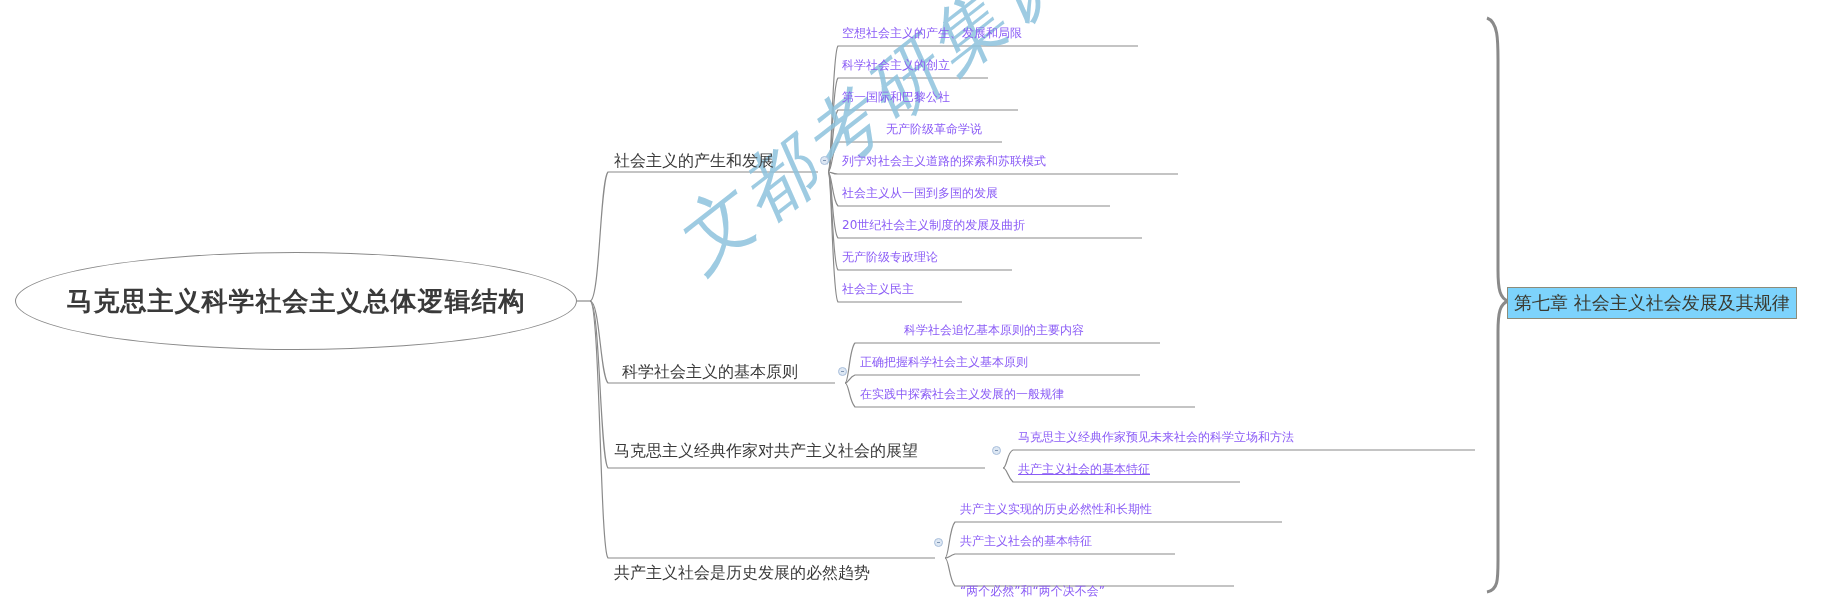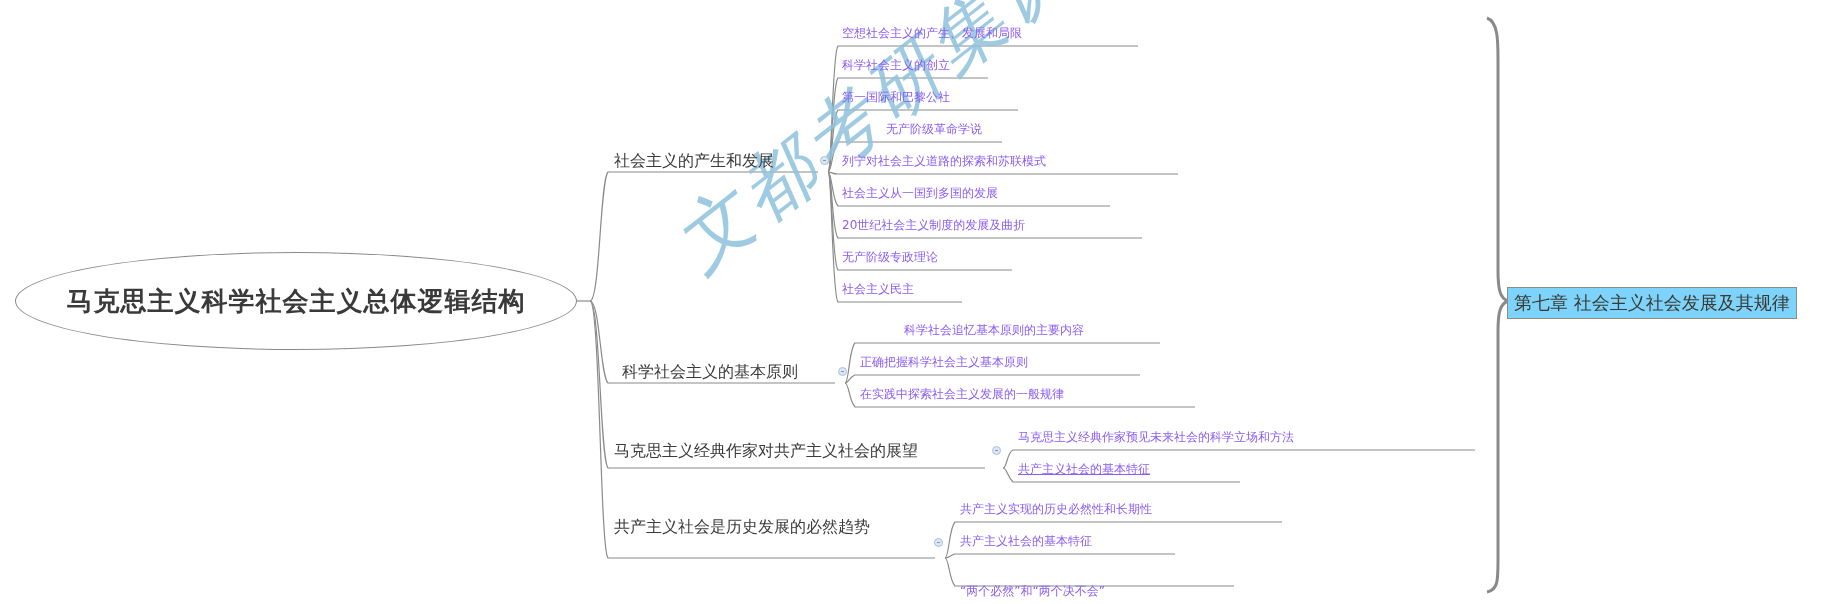--- a/index.html
+++ b/index.html
@@ -80,19 +80,19 @@
 <div class="toggle" style="left:838px;top:367px;"></div>
 <div class="node" style="left:860px;top:319px;margin-left:44px;">科学社会追忆基本原则的主要内容</div>
 <div class="node" style="left:860px;top:351px;">正确把握科学社会主义基本原则</div>
 <div class="node" style="left:860px;top:383px;">在实践中探索社会主义发展的一般规律</div>
 
 <div class="branch" style="left:614px;top:440px;">马克思主义经典作家对共产主义社会的展望</div>
 <div class="toggle" style="left:992px;top:446px;"></div>
 <div class="node" style="left:1018px;top:426px;">马克思主义经典作家预见未来社会的科学立场和方法</div>
 <div class="node" style="left:1018px;top:458px;text-decoration:underline;">共产主义社会的基本特征</div>
 
-<div class="branch" style="left:614px;top:516px;">共产主义社会是历史发展的必然趋势</div>
+<div class="branch" style="left:614px;top:562px;">共产主义社会是历史发展的必然趋势</div>
 <div class="toggle" style="left:934px;top:538px;"></div>
 <div class="node" style="left:960px;top:498px;">共产主义实现的历史必然性和长期性</div>
 <div class="node" style="left:960px;top:530px;">共产主义社会的基本特征</div>
 <div class="node" style="left:960px;top:580px;">“两个必然”和“两个决不会”</div>
 
 <div class="chapter">第七章  社会主义社会发展及其规律</div>
 
 </body></html>

